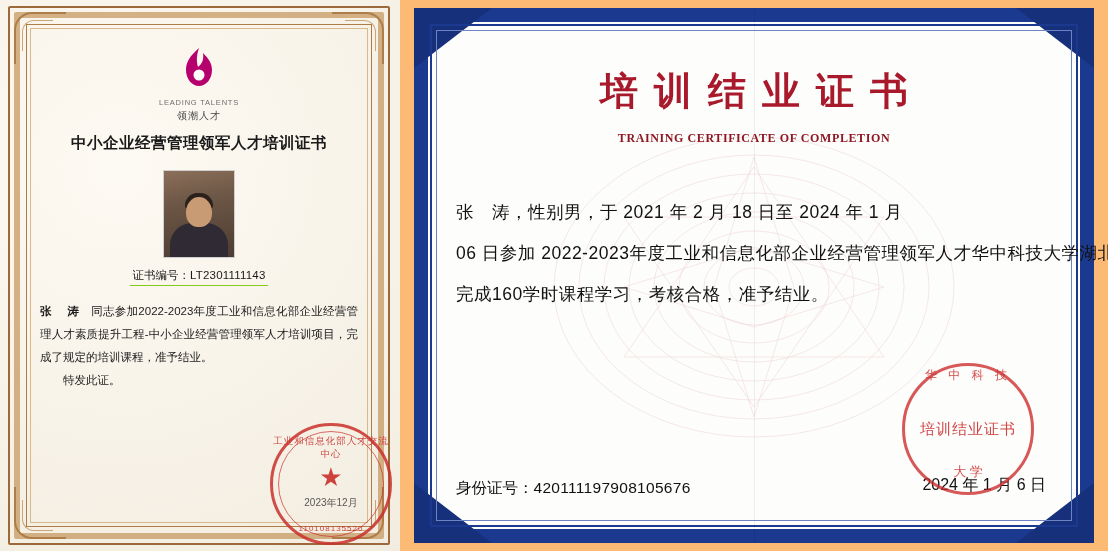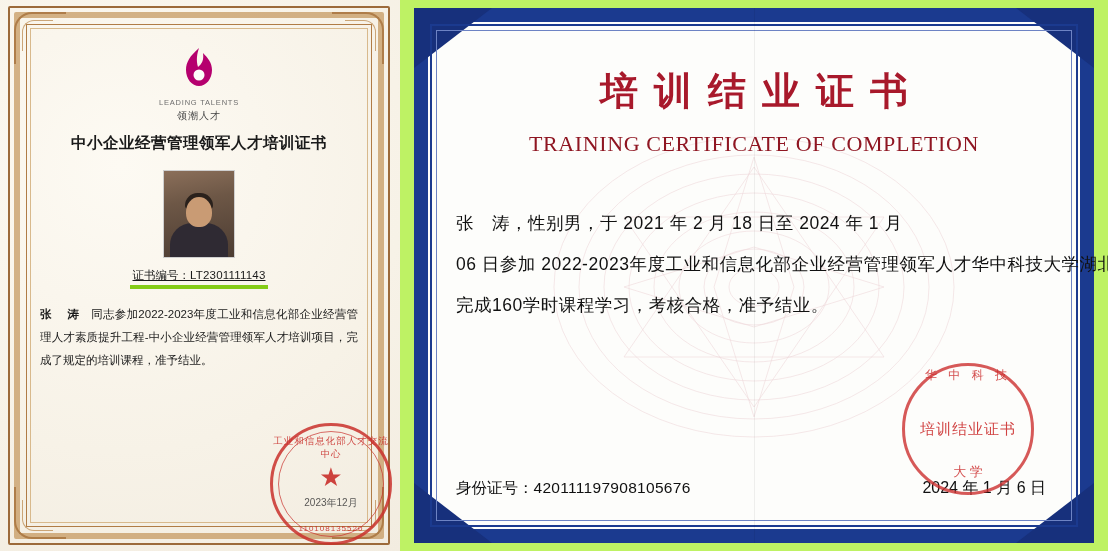--- a/index.html
+++ b/index.html
@@ -154,23 +154,22 @@
     left: 50%; bottom: 0;
     transform: translateX(-50%);
     width: 58px; height: 34px;
     border-radius: 22px 22px 0 0;
     background: #2f2a33;
   }
   .cert-no {
     margin-top: 10px;
     font-size: 11.5px;
     color: #1a1a1a;
-    border-bottom: 4px solid #84cc16;
+    border-bottom: 1px solid #84cc16;
     padding: 0 2px 2px 2px;
-    text-decoration: underline;
   }
   .cert-no .num { letter-spacing: .2px; }
   .l-body {
     margin-top: 14px;
     width: 100%;
     font-size: 11.5px;
     line-height: 2.0;
     color: #1b1b1b;
     text-align: justify;
     text-justify: inter-ideograph;
@@ -231,21 +230,21 @@
     color: #3b3b3b;
     font-size: 10px;
     opacity: .85;
   }
 
   
   .right-cert {
     position: relative;
     flex: 1 1 auto;
     height: 551px;
-    background: #bef264;
+    background: #fdba74;
     overflow: hidden;
   }
   .rb-outer {
     position: absolute;
     left: 14px; top: 8px; right: 14px; bottom: 8px;
     border: 14px solid #1b3a8f;
     background: #fdfdfb;
   }
   
   .rcorner {
@@ -288,37 +287,37 @@
     font-size: 38px;
     font-weight: bold;
     color: #a8192b;
     letter-spacing: 16px;
     text-indent: 16px;
   }
   .r-subtitle {
     text-align: center;
     margin-top: 14px;
     font-family: "Liberation Serif", serif;
-    font-size: 22px;
-    font-weight: normal;
+    font-size: 12px;
+    font-weight: bold;
     color: #8f1622;
     letter-spacing: .6px;
   }
   .r-body {
     margin-top: 46px;
     font-size: 17.5px;
     color: #111;
     line-height: 2.35;
     letter-spacing: .5px;
   }
   .r-body .line { white-space: nowrap; }
   .r-footer {
     margin-top: auto;
     display: flex;
-    align-items: flex-end;
+    align-items: center;
     justify-content: space-between;
   }
   .r-ids {
     font-size: 15.5px;
     color: #111;
     line-height: 2.0;
   }
   .r-ids .v { letter-spacing: .3px; }
   .r-date {
     font-size: 16px;
@@ -412,20 +411,21 @@
       </div>
 
       <div class="cert-no">
         <span>证书编号：</span><span class="num">LT2301111143</span>
       </div>
 
       <div class="l-body">
         <div class="p1">
           <span class="name">张　涛</span><span>同志参加2022-2023年度工业和信息化部企业经营管理人才素质提升工程-中小企业经营管理领军人才培训项目，完成了规定的培训课程，准予结业。</span>
         </div>
+        <div class="p-last">特发此证。</div>
       </div>
     </div>
 
     <div class="seal-left">
       <div class="ring"></div>
       <div class="ring2"></div>
       <div class="arc-top">工业和信息化部人才交流中心</div>
       <div class="star">★</div>
       <div class="seal-date">2023年12月</div>
       <div class="arc-bot">110108135520</div>

